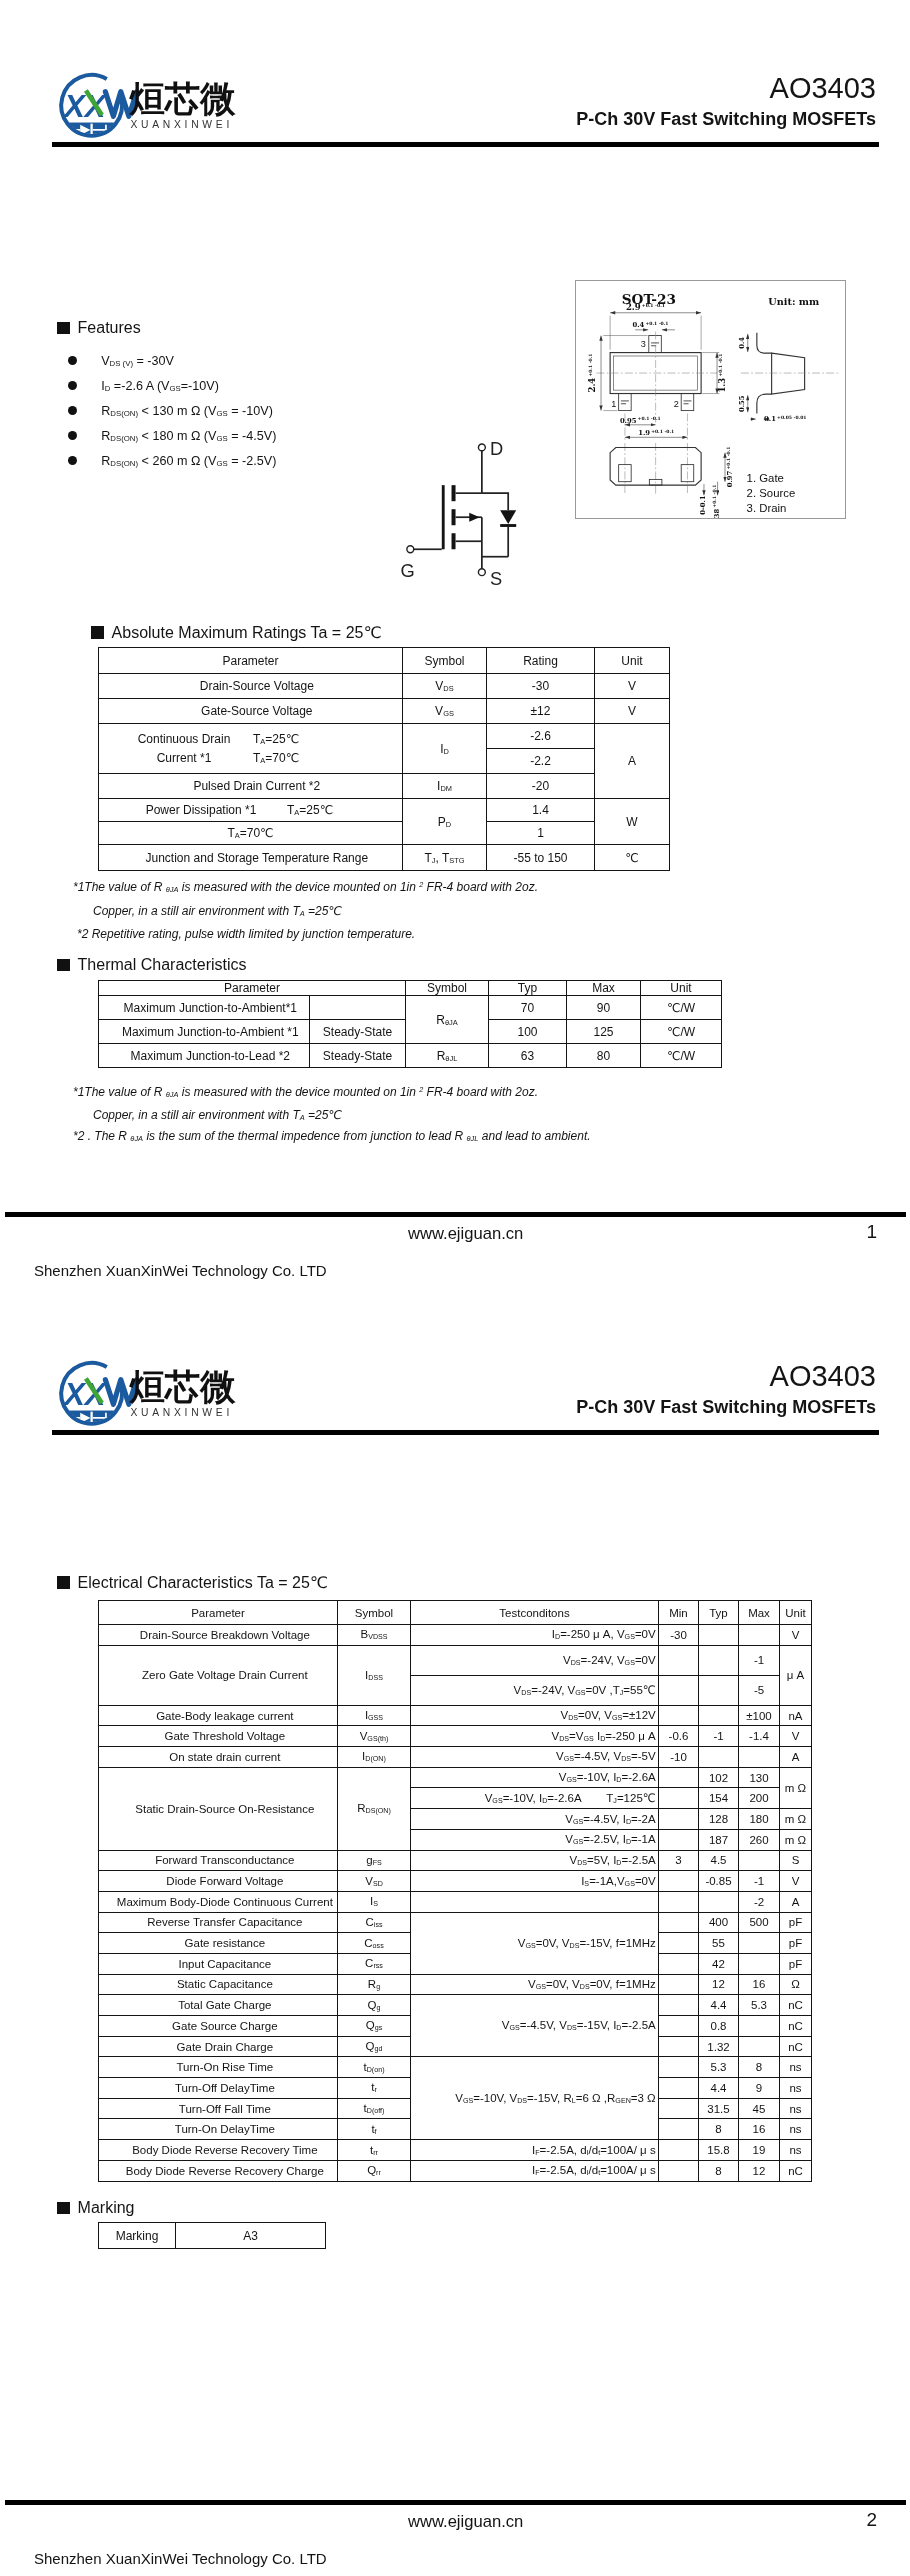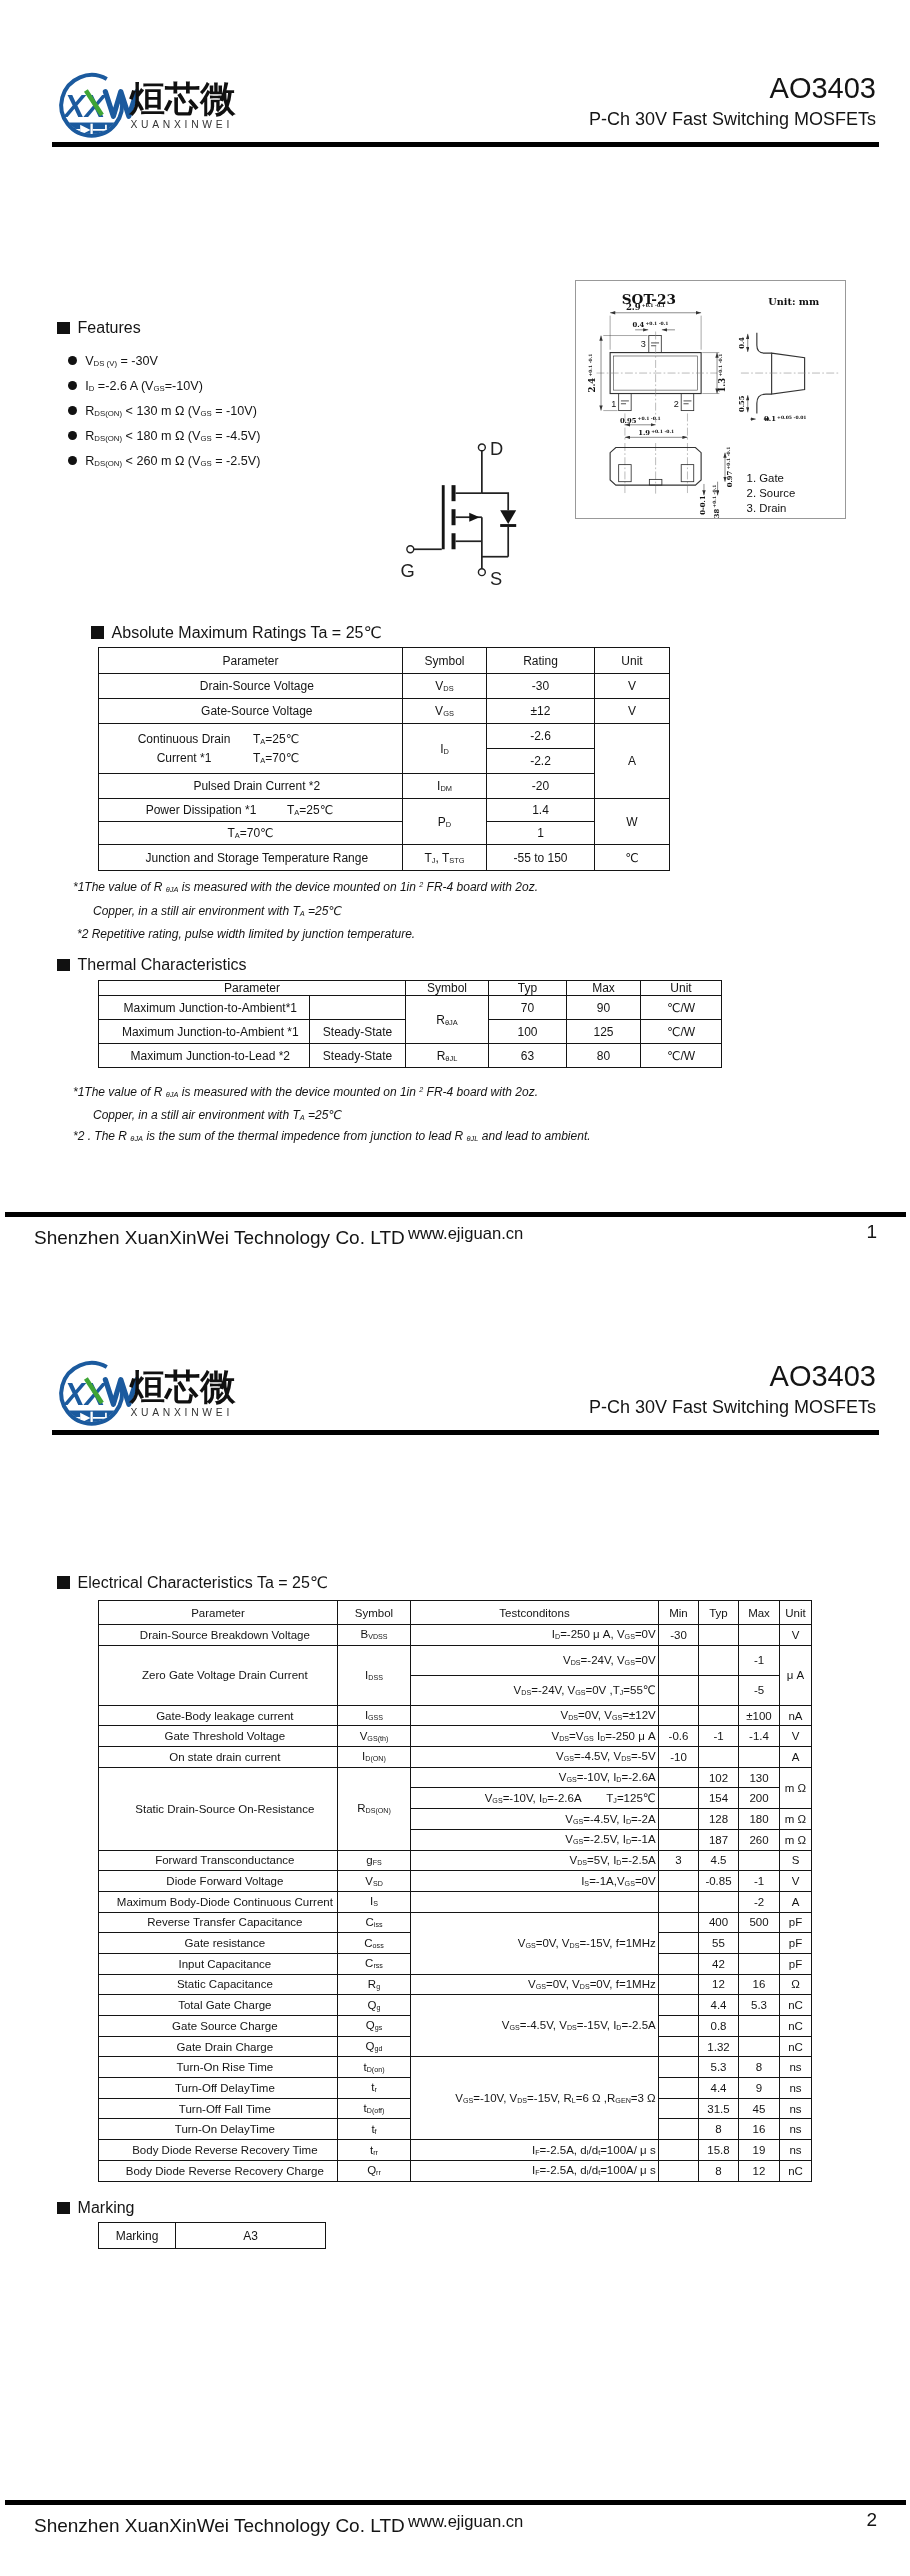--- a/index.html
+++ b/index.html
@@ -6,40 +6,40 @@
 html,body{margin:0;padding:0;}
 body{position:relative;width:910px;height:2576px;background:#fff;
   font-family:"Liberation Sans","DejaVu Sans",sans-serif;color:#141414;}
 .page{position:absolute;left:0;width:910px;height:1288px;background:#fff;overflow:hidden;}
 #page1{top:0;} #page2{top:1288px;}
 .rule{position:absolute;background:#000;height:5.2px;}
 .hdr-rule{left:52px;width:827px;top:142px;}
 .ftr-rule{left:4.6px;width:901px;top:1212px;}
 .logo{position:absolute;left:56px;top:63px;width:192px;height:87px;}
 .partno{position:absolute;right:34px;top:72px;font-size:29px;}
-.partsub{position:absolute;right:34px;top:109px;font-size:18px;font-weight:normal;}
+.partsub{position:absolute;right:34px;top:109px;font-size:18px;font-weight:bold;}
 .sec{position:absolute;display:flex;align-items:center;gap:8px;font-size:16px;}
 .sq{width:12.6px;height:12.6px;background:#111;flex:none;}
 .features-sec{left:57px;top:319px;}
 .feat-list{position:absolute;left:68px;top:348px;}
-.feat{display:flex;align-items:center;gap:8px;height:25px;font-size:12.6px;}
+.feat{display:flex;align-items:center;gap:24px;height:25px;font-size:12.6px;}
 .blt{width:9.2px;height:9.2px;border-radius:50%;background:#111;flex:none;}
 .pkg{position:absolute;left:575px;top:280px;width:271px;height:239px;border:1.1px solid #999;background:#fff;}
 .pkgsvg{width:100%;height:100%;}
 .mos{position:absolute;left:396px;top:439px;width:166px;height:161px;}
 .abs-sec{left:57px;top:623px;padding-left:34px;}
 .abs-tbl{position:absolute;left:98px;top:647px;}
 .th-sec{left:57px;top:956px;}
 .th-tbl{position:absolute;left:98px;top:980px;}
 .el-sec{left:57px;top:285px;}
 .el-tbl{position:absolute;left:98px;top:312px;}
 .mk-sec{left:57px;top:911px;}
 .mk-tbl{position:absolute;left:98px;top:934px;}
 .note{position:absolute;font-size:12px;white-space:nowrap;font-style:italic;}
-.ftr-company{position:absolute;left:34px;top:1227px;font-size:19px;}
+.ftr-company{position:absolute;left:34px;top:1262px;font-size:15px;}
 .ftr-site{position:absolute;left:408px;top:1224px;font-size:16.6px;}
 .ftr-page{position:absolute;right:33px;top:1221px;font-size:19px;}
 table{border-collapse:collapse;table-layout:fixed;background:#fff;}
 .dtable{border:1.7px solid #141414;}
 .dtable th,.dtable td{border:1.1px solid #141414;font-weight:normal;font-size:12px;
   padding:0 3.4px;text-align:center;vertical-align:middle;overflow:hidden;}
 .dtable .pl{text-align:center;padding-left:16px;}
 .el-tbl th,.el-tbl td{font-size:11.5px;padding:0 2.3px;}
 .el-tbl .cond{text-align:right;padding-left:4.6px;white-space:pre-wrap;}
 tr.h52>td{height:30px;margin-left:45px;} tr.h46>td,tr.h46>th{height:26px;} tr.h44>td{height:25px;}

